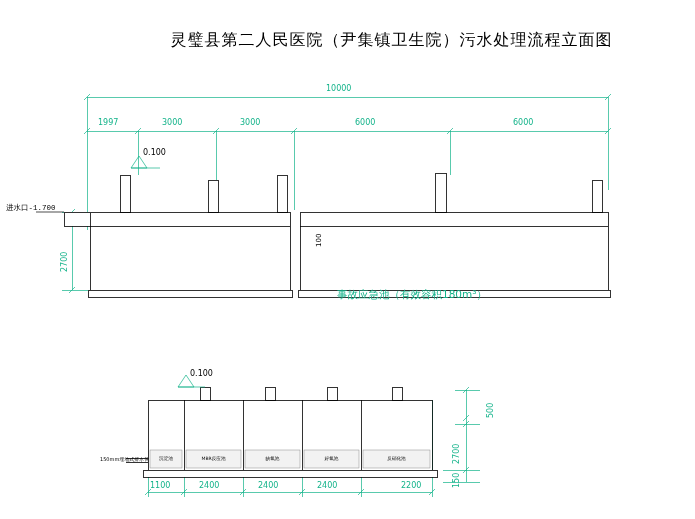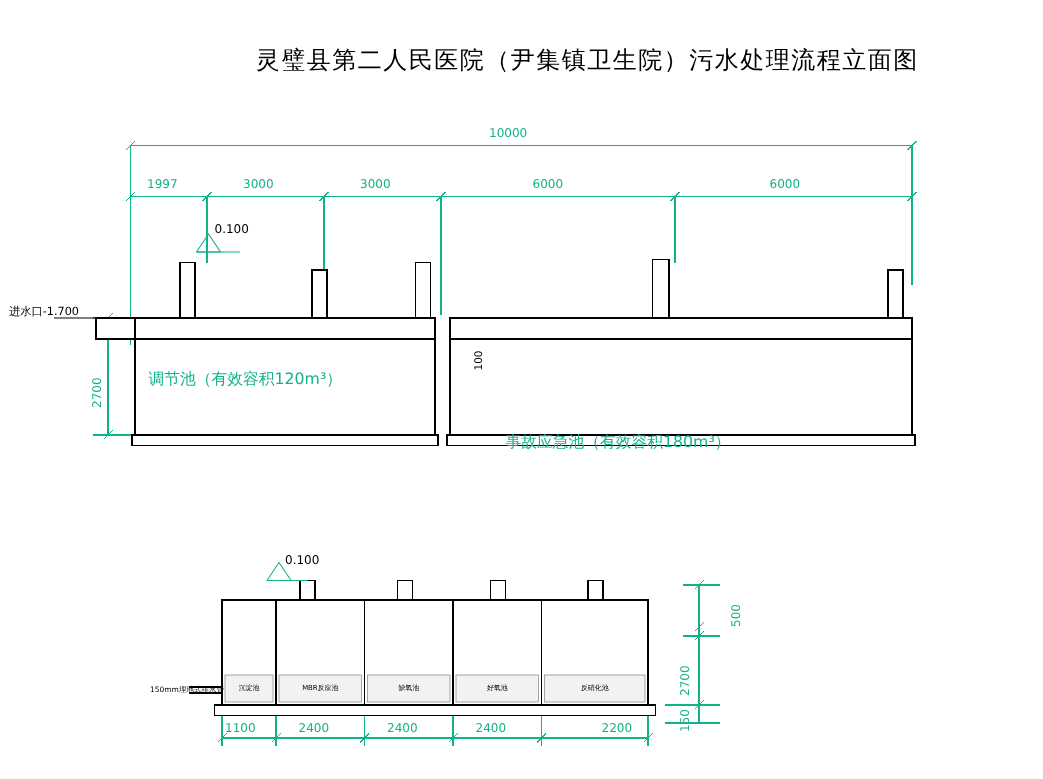--- a/index.html
+++ b/index.html
@@ -184,27 +184,26 @@
   <div class="lbl" style="left:326px;top:84px;">10000</div>
 
   <div class="lbl" style="left:98px;top:118px;">1997</div>
   <div class="lbl" style="left:162px;top:118px;">3000</div>
   <div class="lbl" style="left:240px;top:118px;">3000</div>
   <div class="lbl" style="left:355px;top:118px;">6000</div>
   <div class="lbl" style="left:513px;top:118px;">6000</div>
 
   <div class="lbl black" style="left:143px;top:148px;">0.100</div>
 
-  <div class="lbl black" style="left:6px;top:203px;font-size:7.5px;">进水口-1.700</div>
+  <div class="lbl black" style="left:6px;top:203px;font-size:7.5px;font-family:Liberation Mono, monospace;">进水口-1.700</div>
 
   <div class="lbl rot" style="left:60px;top:272px;">2700</div>
 
   <div class="lbl rot black" style="left:315px;top:247px;font-size:7px;">100</div>
 
-  <div class="tankname" style="left:99px;top:246px;">调节池（有效容积120m³）</div>
   <div class="tankname" style="left:337px;top:252px;margin-top:36px;">事故应急池（有效容积180m³）</div>
 
   <div class="lbl black" style="left:190px;top:369px;">0.100</div>
 
   <div class="lbl black tiny" style="left:100px;top:456px;">150mm埋地式排水管</div>
 
   <div class="small-tankname" style="left:150px;top:456px;width:32px;">沉淀池</div>
   <div class="small-tankname" style="left:186px;top:456px;width:55px;">MBR反应池</div>
   <div class="small-tankname" style="left:245px;top:456px;width:55px;">缺氧池</div>
   <div class="small-tankname" style="left:304px;top:456px;width:55px;">好氧池</div>

